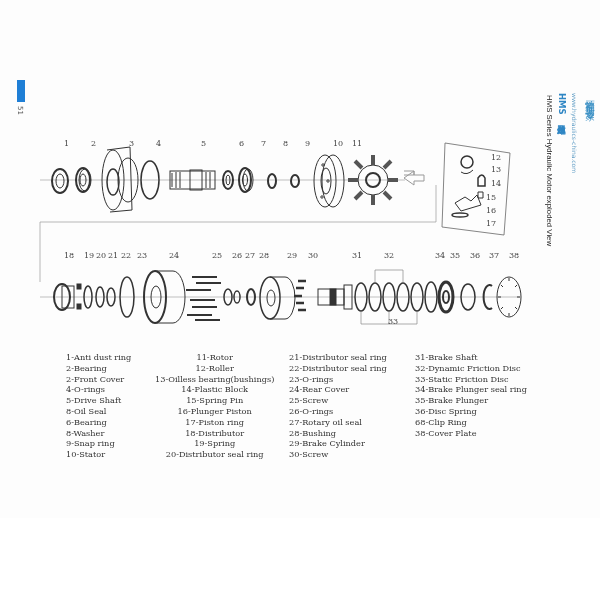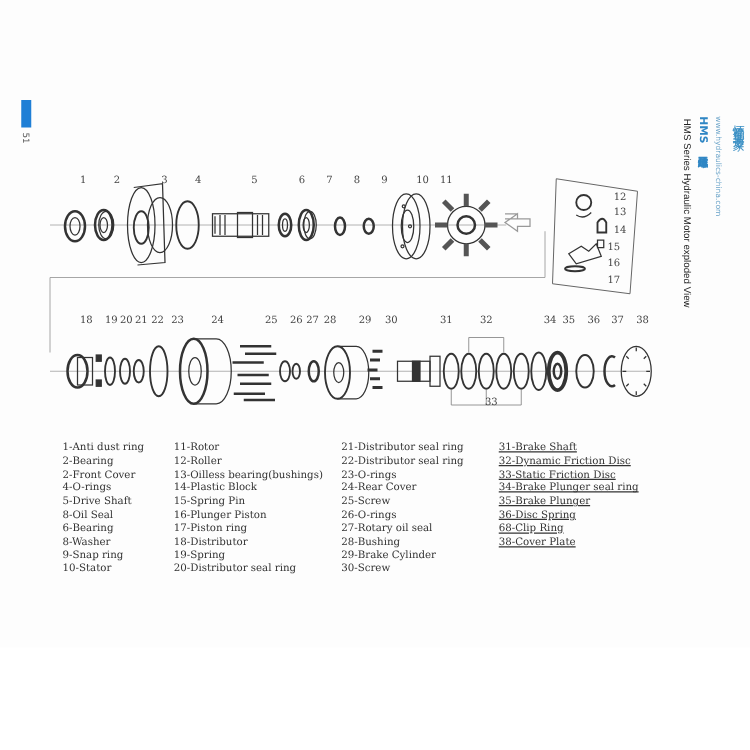--- a/index.html
+++ b/index.html
@@ -8,22 +8,22 @@
   .page-tab { position:absolute; left:17px; top:80px; width:8px; height:22px; background:#1f7fd6; }
   .page-num { position:absolute; left:14px; top:106px; font-size:7px; color:#555; transform:rotate(90deg); transform-origin:left top; left:24px; font-family:"DejaVu Sans", sans-serif; }
   .side { position:absolute; top:92px; writing-mode:vertical-rl; white-space:nowrap; }
   .side-brand { left:583px; font-size:9.5px; color:#3a8fc4; letter-spacing:1px; font-family:"DejaVu Serif", serif; }
   .side-url { left:571px; top:93px; font-size:6px; color:#6aa3c8; font-family:"DejaVu Sans", sans-serif; }
   .side-title-cn { left:556px; top:93px; font-size:8.5px; color:#2f86c4; font-family:"DejaVu Sans", sans-serif; }
   .side-title-cn b { font-weight:bold; margin-bottom:4px; }
   .side-title-en { left:545px; top:95px; font-size:7.8px; color:#222; font-family:"Liberation Sans", sans-serif; }
   svg.diagram { position:absolute; left:0; top:0; }
   .legend { position:absolute; top:352px; font-size:8.2px; line-height:10.8px; color:#333; font-family:"DejaVu Serif", serif; }
-  .legend div { white-space:nowrap; }
-  .col1 { left:50px; } .col2 { left:139px; } .col3 { left:273px; } .col4 { left:399px;text-decoration:underline; }
+  .legend div { white-space:nowrap;margin-left:16px; }
+  .col1 { left:50px; } .col2 { left:139px;text-align:center; } .col3 { left:273px; } .col4 { left:399px; }
   .lbl { font-size:8px; fill:#444; font-family:"DejaVu Serif", serif; }
 </style>
 </head>
 <body>
 
 <div class="page"></div>
 <div class="page-tab"></div>
 <div class="page-num">51</div>
 
 <div class="side side-brand">怀宝福鼎 马达专家</div>

